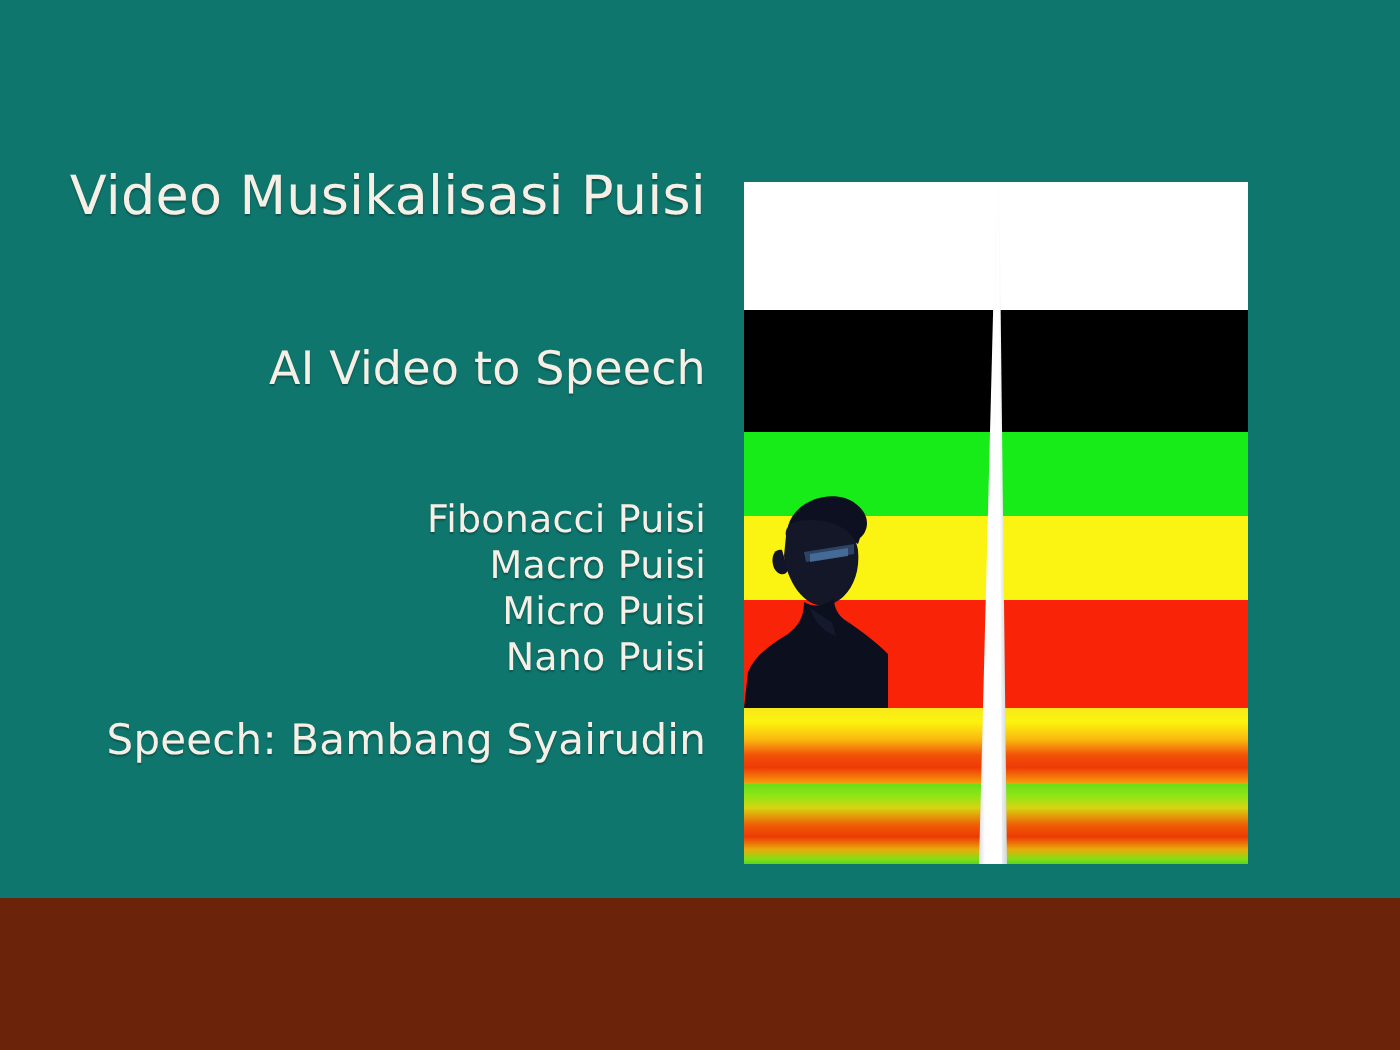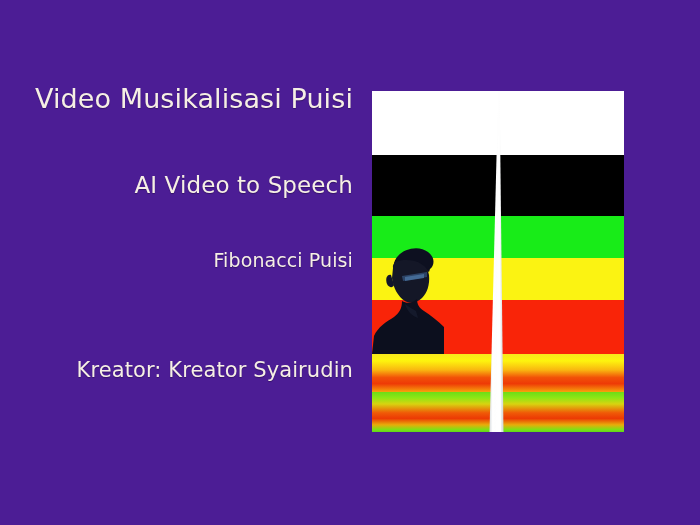--- a/index.html
+++ b/index.html
@@ -10,22 +10,22 @@
   body {
     width: 700px;
     height: 525px;
     overflow: hidden;
     font-family: "DejaVu Sans", sans-serif;
     background: #6b2409;
   }
   #slide {
     position: relative;
     width: 700px;
-    height: 525px;
-    background: #4c1d95;
+    height: 449px;
+    background: #0f766e;
   }
 
   
   #text-column {
     position: absolute;
     left: 0;
     top: 0;
     width: 356px;
     height: 525px;
     text-align: right;
@@ -138,24 +138,27 @@
 
   <div id="text-column">
 
     <div class="line" id="title-line">Video Musikalisasi Puisi</div>
 
 
     <div class="line" id="subtitle-line-2">AI Video to Speech</div>
 
     <div class="line list-line" id="list-line-0">Fibonacci Puisi</div>
 
-
-
-
-    <div class="line" id="creator-line">Kreator: Kreator Syairudin</div>
+    <div class="line list-line" id="list-line-1">Macro Puisi</div>
+
+    <div class="line list-line" id="list-line-2">Micro Puisi</div>
+
+    <div class="line list-line" id="list-line-3">Nano Puisi</div>
+
+    <div class="line" id="creator-line">Speech: Bambang Syairudin</div>
 
 
   </div>
 
   <div id="image-panel">
 
     <div class="band" id="band-white"></div>
     <div class="band" id="band-black"></div>
     <div class="band" id="band-green"></div>
     <div class="band" id="band-yellow"></div>

